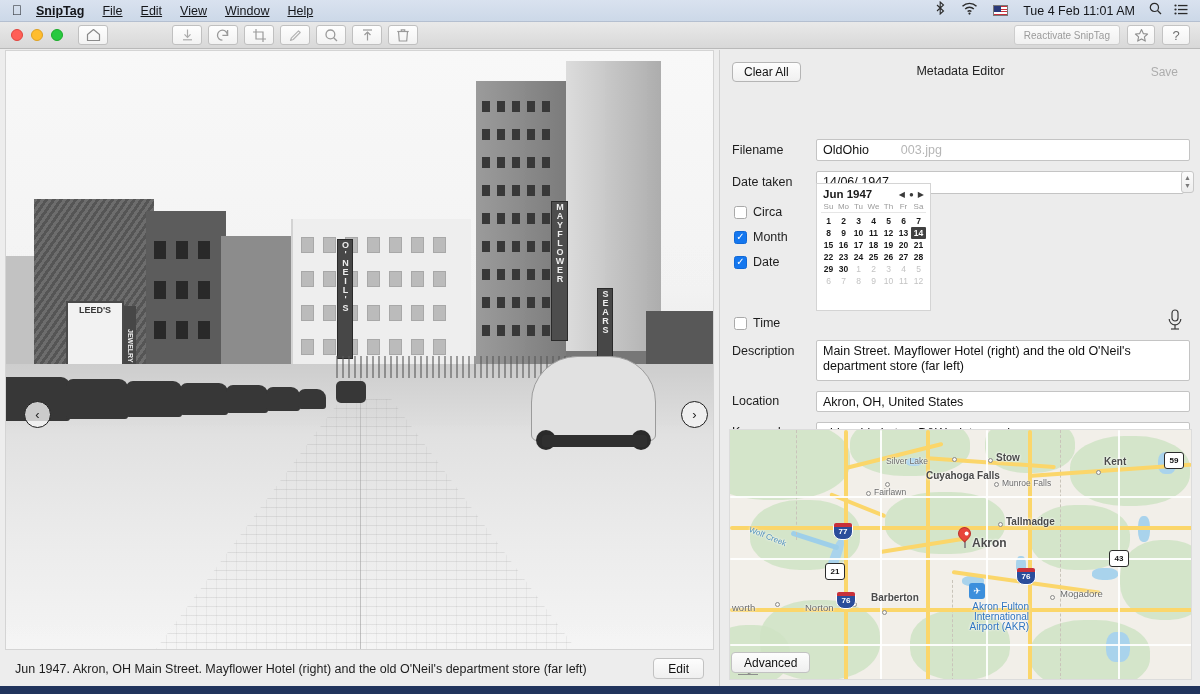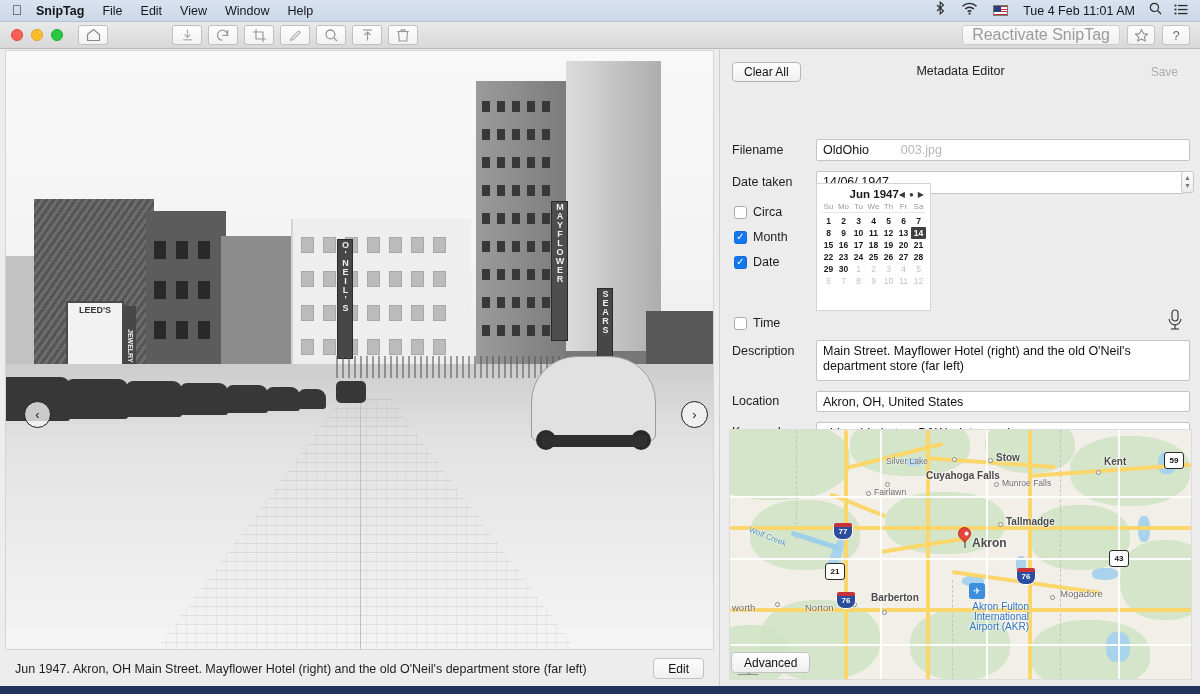--- a/index.html
+++ b/index.html
@@ -12,21 +12,21 @@
   #root { position:relative; width:1200px; height:694px; background:#27385c; }
 
   
   .menubar{
     position:absolute; left:0; top:0; width:1200px; height:22px;
     background:linear-gradient(to bottom,#d9e2ef 0%, #ccd8e8 100%);
     border-bottom:1px solid #b4bfd0;
     display:flex; align-items:center; font-size:12.5px; color:#14161a;
   }
   .mb-apple{ width:34px; text-align:center; font-size:14px; line-height:1; padding-bottom:2px;}
-  .mb-item{ padding:0 9px; height:22px; line-height:22px; white-space:nowrap; }
+  .mb-item{ padding:0 9px; height:22px; line-height:22px; white-space:nowrap;text-decoration:underline; }
   .mb-item.app{ font-weight:bold; padding-left:2px; }
   .mb-right{ margin-left:auto; display:flex; align-items:center; height:22px; }
   .mb-right .mb-ic{ padding:0 8px; font-size:12px; line-height:22px; }
   .mb-flag{ width:15px;height:11px;display:inline-block;position:relative;border:0.5px solid #777;
     background:linear-gradient(to bottom,#c8303a 0 15%,#fff 15% 29%,#c8303a 29% 43%,#fff 43% 57%,#c8303a 57% 71%,#fff 71% 85%,#c8303a 85% 100%);
     margin:0 7px; vertical-align:-1px;}
   .mb-flag:before{content:"";position:absolute;left:0;top:0;width:7px;height:6px;background:#2b3a7a;}
   .mb-clock{ padding:0 8px; font-size:12.5px; line-height:22px; white-space:nowrap;}
   .mb-search{ font-size:13px; padding:0 10px 0 6px; line-height:22px;}
   .mb-list{ font-size:13px; padding:0 12px 0 2px; line-height:22px;}
@@ -53,21 +53,21 @@
     background:linear-gradient(to bottom,#fefefe,#f2f2f2);
     border:1px solid #c0c0c0; border-radius:3px;
     display:flex; align-items:center; justify-content:center;
     color:#7d7d7d;
   }
   .home-btn{ margin-left:15px; width:30px; }
   .tool-group{ position:absolute; left:172px; display:flex; gap:6px; }
   .tool-group .tbtn{ width:30px; }
   .right-group{ position:absolute; right:10px; display:flex; gap:7px; align-items:center;}
   .reactivate{
-    height:20px; padding:0 9px; font-size:16px; color:#9b9b9b;
+    height:20px; padding:0 9px; font-size:10px; color:#9b9b9b;
     background:linear-gradient(to bottom,#fcfcfc,#f0f0f0);
     border:1px solid #cdcdcd; border-radius:3px;
     display:flex;align-items:center; white-space:nowrap;margin-left:20px;
   }
   .sq-btn{ width:28px; height:20px;
     background:linear-gradient(to bottom,#fefefe,#f2f2f2);
     border:1px solid #c3c3c3; border-radius:3px;
     display:flex;align-items:center;justify-content:center;color:#6f6f6f;font-size:13px;}
 
   
@@ -180,21 +180,21 @@
     font-size:7px;color:#7a7a7a;line-height:8px;}
 
   .chk-row{position:absolute;display:flex;align-items:center;gap:6px;font-size:12.5px;color:#1d1d1d;}
   .chk{width:13px;height:13px;border:1px solid #a9a9a9;border-radius:2.5px;background:#fff;
     display:flex;align-items:center;justify-content:center;}
   .chk.on{background:#1477ef;border-color:#1068d6;color:#fff;font-size:10px;line-height:1;}
 
   
   .cal{position:absolute;left:96px;top:133px;width:115px;height:128px;background:#fff;
     border:1px solid #d4d4d4;padding:3px 4px;}
-  .cal-head{display:flex;align-items:center;justify-content:flex-end;padding:1px 2px 2px 2px;}
+  .cal-head{display:flex;align-items:center;justify-content:space-between;padding:1px 2px 2px 2px;}
   .cal-month{font-size:11.5px;font-weight:bold;color:#1a1a1a;}
   .cal-nav{display:flex;gap:4px;align-items:center;color:#3a3a3a;font-size:8px;}
   .cal-dow{display:grid;grid-template-columns:repeat(7,1fr);font-size:8px;color:#9a9a9a;
     text-align:center;padding-bottom:1px;border-bottom:1px solid #e6e6e6;}
   .cal-grid{display:grid;grid-template-columns:repeat(7,1fr);gap:0;margin-top:2px;}
   .cal-grid div{font-size:8.5px;text-align:center;line-height:12px;color:#1a1a1a;font-weight:bold;}
   .cal-grid div.dim{color:#c3c3c3;font-weight:normal;}
   .cal-grid div.sel{background:#404040;color:#fff;border-radius:1px;}
 
   .mic{position:absolute;right:14px;top:258px;width:22px;height:24px;color:#444;}

